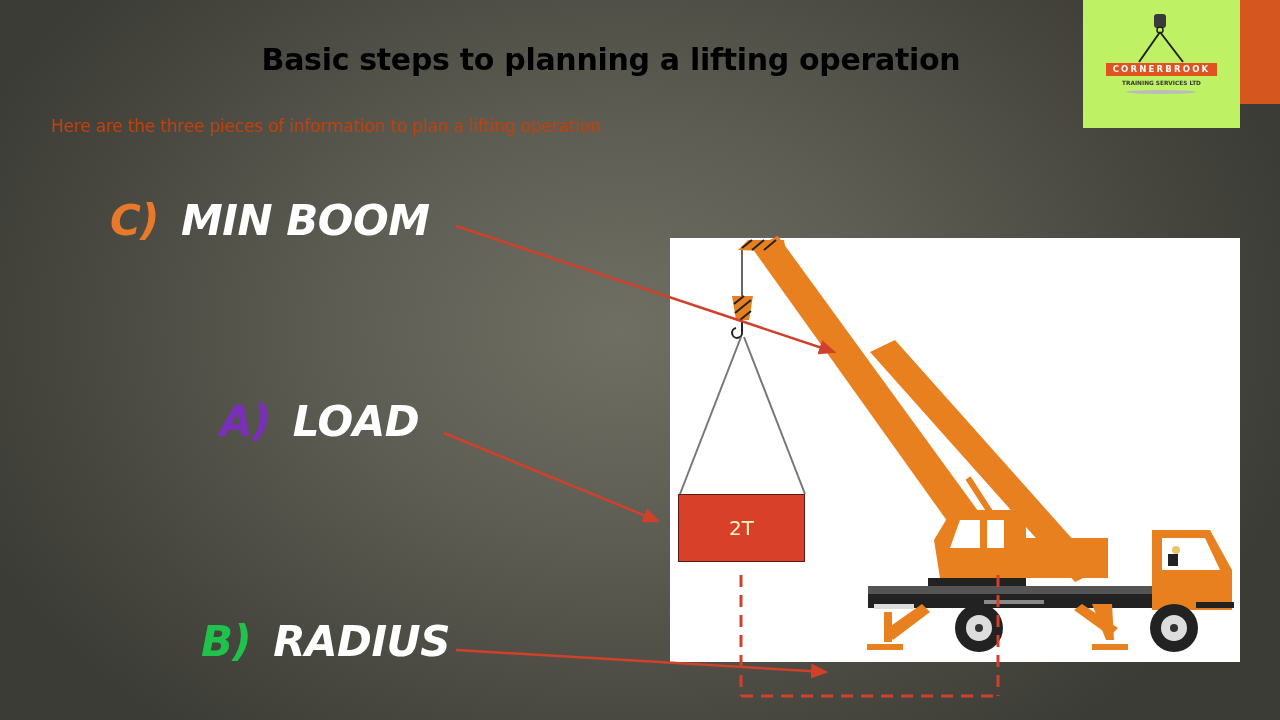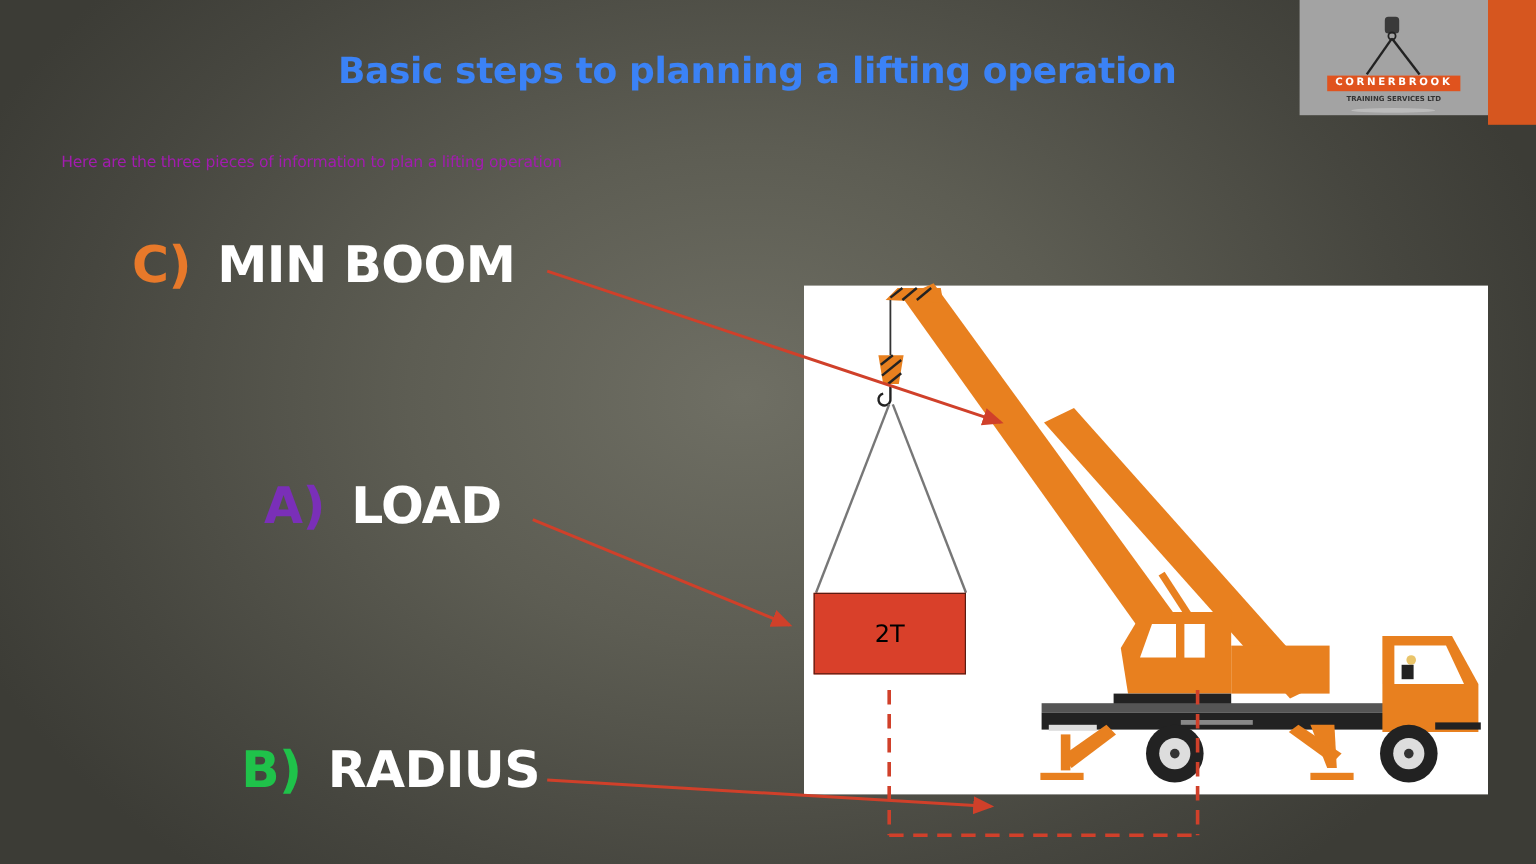--- a/index.html
+++ b/index.html
@@ -3,55 +3,54 @@
   <meta charset="utf-8">
   <style>
     html, body { margin: 0; padding: 0; }
     body {
       width: 1280px; height: 720px; overflow: hidden; position: relative;
       background: radial-gradient(ellipse 700px 520px at 620px 330px, #6f6f64 0%, #5d5d53 40%, #46463f 80%, #3c3c36 100%);
       font-family: "DejaVu Sans", sans-serif;
     }
     .slide-title {
       position: absolute; left: 0; top: 42px; width: 1222px; text-align: center;
-      color: #3b82f6; font-weight: bold; font-size: 30px; letter-spacing: -0.3px;
+      color: #000000; font-weight: bold; font-size: 30px; letter-spacing: -0.3px;
       font-family: "DejaVu Sans", sans-serif;
-      margin-left: 20px;
     }
     .subtitle {
-      position: absolute; left: 51px; top: 128px; color: #a21caf; font-size: 13px;
+      position: absolute; left: 51px; top: 116px; color: #c2410c; font-size: 17px;
       letter-spacing: -0.2px;
     }
     .logo-box {
-      position: absolute; left: 1083px; top: 0; width: 157px; height: 96px; background: #a3a3a3;
+      position: absolute; left: 1083px; top: 0; width: 157px; height: 128px; background: #bef264;
     }
     .logo-stripe {
       position: absolute; left: 1240px; top: 0; width: 40px; height: 104px; background: #d6561f;
     }
     .logo-name {
       position: absolute; left: 23px; top: 63px; width: 111px; height: 13px; background: #e0531e;
       color: #fff; font-size: 8.5px; font-weight: bold; letter-spacing: 2.2px; text-align: center; line-height: 13px;
     }
     .logo-sub {
       position: absolute; left: 18px; top: 80px; width: 121px; text-align: center;
       font-size: 5.8px; font-weight: bold; color: #333;
     }
-    .label-row { position: absolute; font-weight: bold; font-size: 42px; color: #ffffff; white-space: nowrap; letter-spacing: -0.5px; }
+    .label-row { position: absolute; font-weight: bold; font-size: 42px; color: #ffffff; white-space: nowrap; letter-spacing: -0.5px; font-style: italic; }
     .label-row .letter { margin-right: 22px; }
     .c-row { left: 110px; top: 196px; }
     .a-row { left: 220px; top: 397px; }
     .b-row { left: 201px; top: 617px; }
     .crane-panel {
       position: absolute; left: 670px; top: 238px; width: 570px; height: 424px; background: #ffffff;
     }
     svg.overlay { position: absolute; left: 0; top: 0; }
     .load-box {
       position: absolute; left: 678px; top: 494px; width: 127px; height: 68px;
       background: #d9402a; border: 1.5px solid #5a1c12; box-sizing: border-box;
-      color: #000000; font-size: 20px; text-align: center; line-height: 66px;
+      color: #fef9c3; font-size: 20px; text-align: center; line-height: 66px;
     }
   </style>
 </head>
 <body>
 
 <div class="slide-title">Basic steps to planning a lifting operation</div>
 <div class="subtitle">Here are the three pieces of information to plan a lifting operation</div>
 
 <div class="logo-box">
   <svg width="157" height="104">

